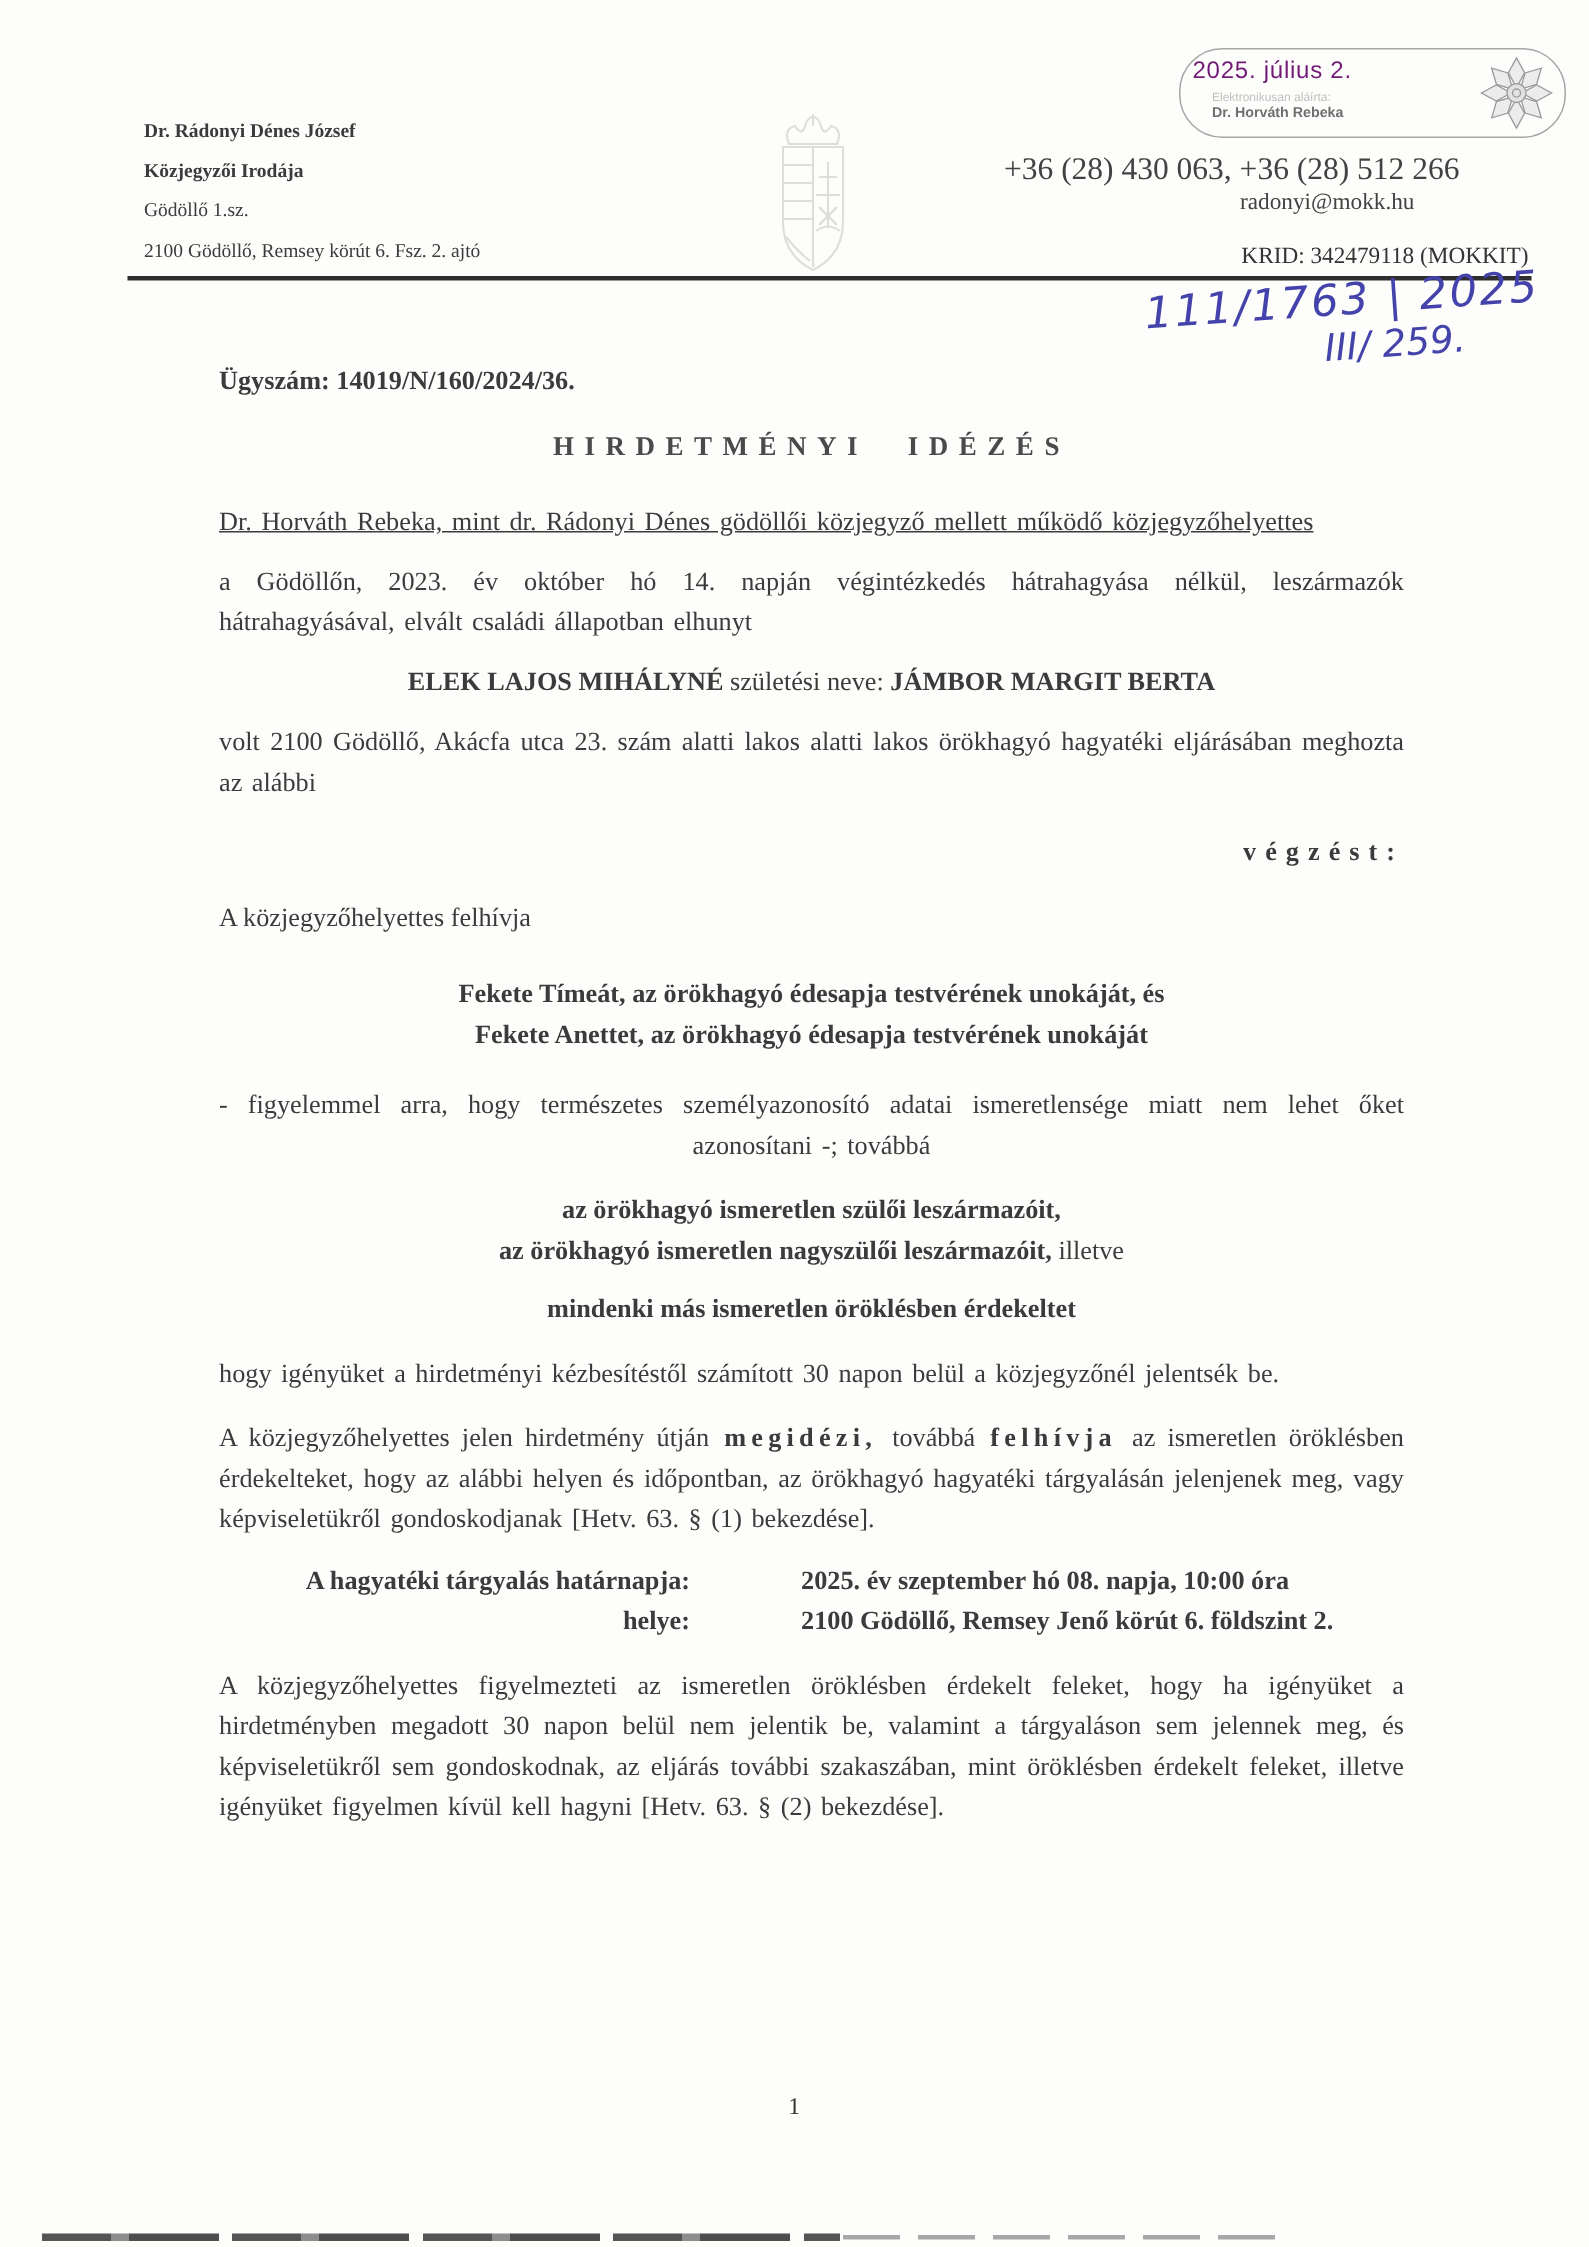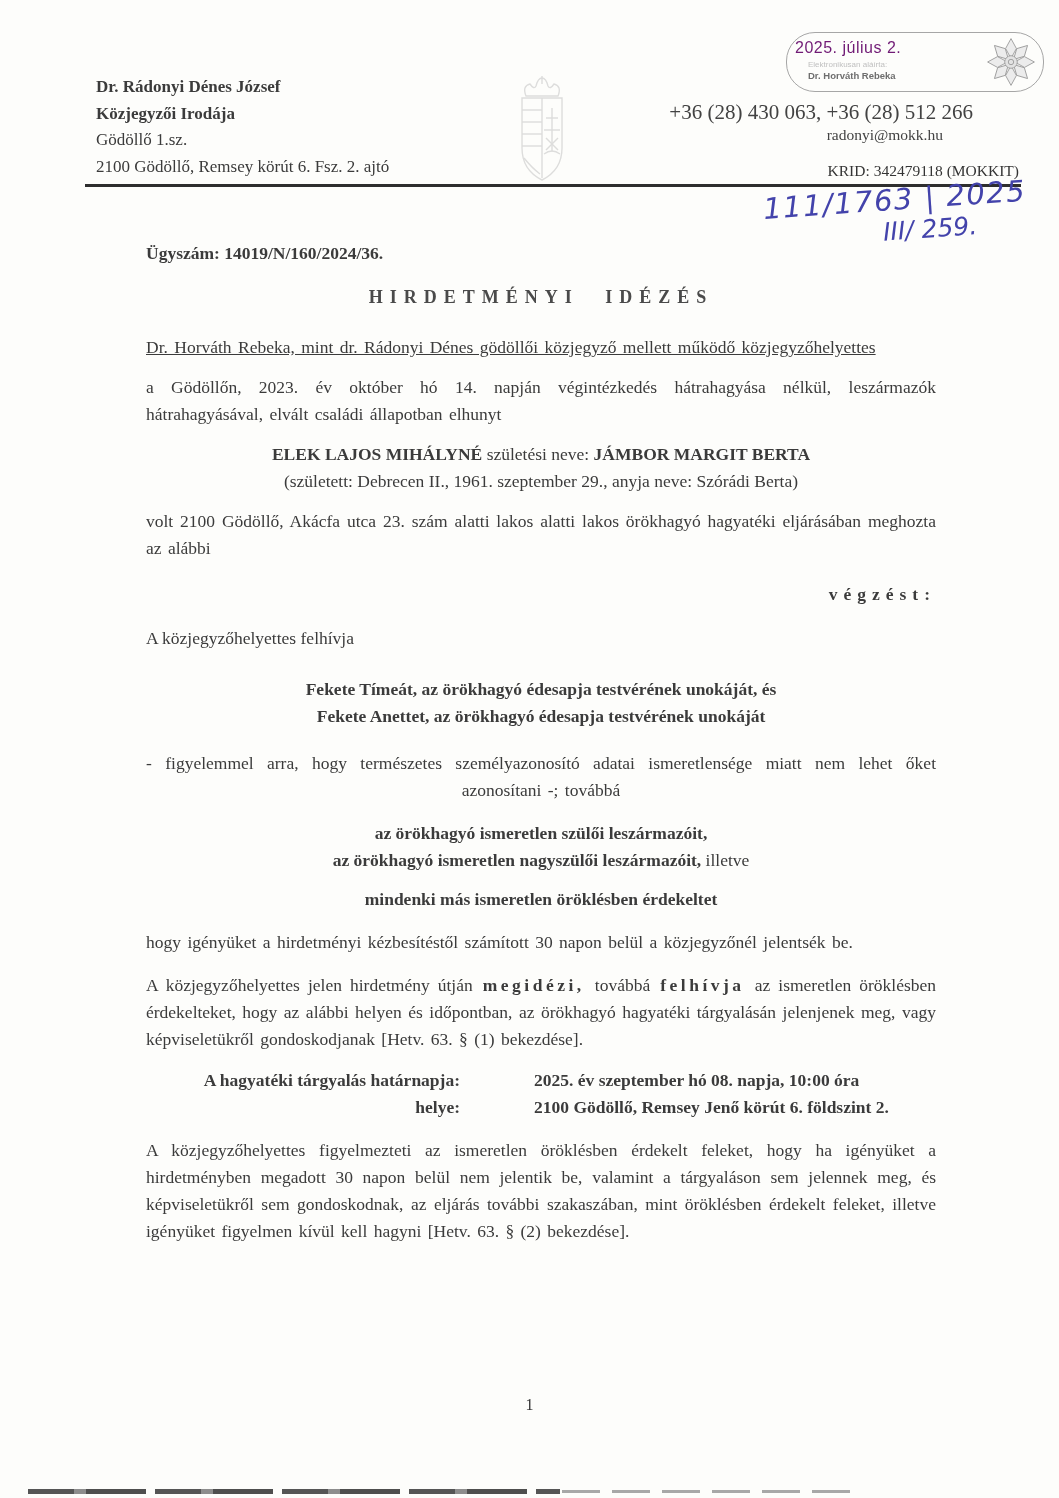--- a/index.html
+++ b/index.html
@@ -3,21 +3,21 @@
 <meta charset="utf-8">
 <style>
   html,body{margin:0;padding:0;}
   .page{
     position:relative; width:1059px; height:1498px;
     background:#fdfdfb; overflow:hidden;
     font-family:"Liberation Serif","DejaVu Serif",serif;
     color:#3b3b3b;
   }
   
-  .office{position:absolute; left:96px; top:74px; font-size:17px; line-height:26.5px;}
+  .office{position:absolute; left:96px; top:74px; font-size:13px; line-height:26.5px;}
   .office .b{font-weight:bold;}
   .emblem{position:absolute; left:500px; top:74px; width:84px; height:112px; opacity:.6;}
   .stamp{
     position:absolute; left:786px; top:32px; width:256px; height:58px;
     border:1.6px solid #a6a6a6; border-radius:29px;
     font-family:"Liberation Sans","DejaVu Sans",sans-serif;
   }
   .stamp-date{position:absolute; left:8px; top:6px; font-size:16px; color:#701a75; letter-spacing:.5px;}
   .stamp-sub{position:absolute; left:21px; top:27px; font-size:8px; color:#bfbfbf;}
   .stamp-signer{position:absolute; left:21px; top:37px; font-size:9.5px; font-weight:bold; color:#6e6e6e;}
@@ -150,21 +150,20 @@
 
     <div class="doc-title">HIRDETMÉNYI IDÉZÉS</div>
 
     <p class="just p1" style="margin-bottom:0;">Dr. Horváth Rebeka, mint dr. Rádonyi Dénes gödöllői közjegyző mellett működő közjegyzőhelyettes</p>
 
     <p class="just mt" style="margin-bottom:0;">a Gödöllőn, 2023. év október hó 14. napján végintézkedés hátrahagyása nélkül, leszármazók hátrahagyásával, elvált családi állapotban elhunyt</p>
 
     <div class="center mt">
       <span class="b">ELEK LAJOS MIHÁLYNÉ</span><span> születési neve: </span><span class="b">JÁMBOR MARGIT BERTA</span>
     </div>
-    <div class="center">(született: Debrecen II., 1961. szeptember 29., anyja neve: Szórádi Berta)</div>
 
     <p class="just mt" style="margin-bottom:0;">volt 2100 Gödöllő, Akácfa utca 23. szám alatti lakos alatti lakos örökhagyó hagyatéki eljárásában meghozta az alábbi</p>
 
     <div class="ruling">végzést:</div>
 
     <p class="mt" style="margin-top:17px; margin-bottom:0;">A közjegyzőhelyettes felhívja</p>
 
     <div class="center b callees">Fekete Tímeát, az örökhagyó édesapja testvérének unokáját, és</div>
     <div class="center b">Fekete Anettet, az örökhagyó édesapja testvérének unokáját</div>
 

